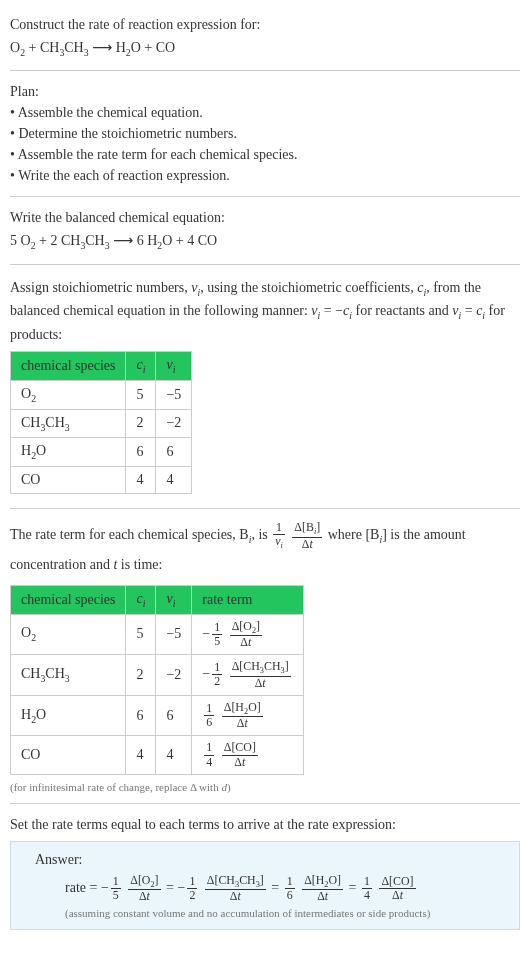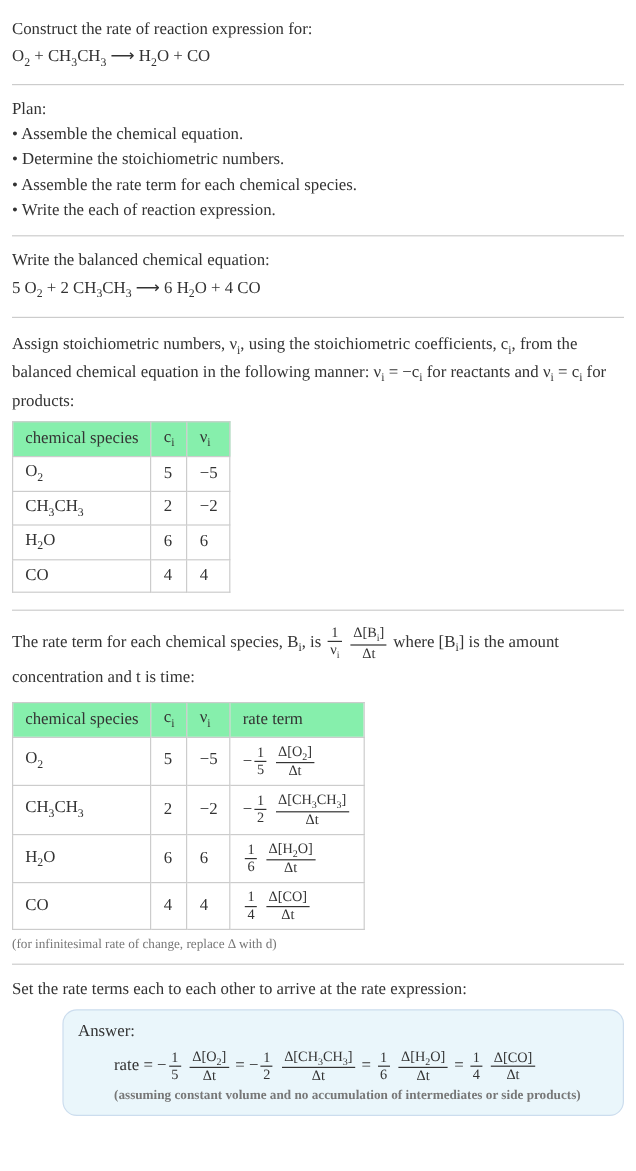--- a/index.html
+++ b/index.html
@@ -16,70 +16,68 @@
     }
     hr.divider {
       border: none;
       border-top: 1px solid #ccc;
       margin: 4px 0;
     }
     .equation {
       margin-top: 2px;
     }
     .sub { font-size: 0.7em; vertical-align: sub; }
-    .ital { }
+    .ital { font-style: italic; }
     table.data {
       border-collapse: collapse;
       margin-top: 6px;
       margin-bottom: 4px;
     }
     table.data td, table.data th {
       border: 1px solid #ccc;
       padding: 5px 10px;
       text-align: left;
       font-weight: normal;
       vertical-align: middle;
     }
     table.data th {
-      background: #86efac;
+      background: #22c55e;
     }
     .frac {
       display: inline-block;
       vertical-align: middle;
       text-align: center;
       font-size: 0.85em;
       margin: 0 2px;
     }
     .frac .num { display: block; border-bottom: 1px solid #333; padding: 0 2px; line-height: 1.1; }
     .frac .den { display: block; padding: 0 2px; line-height: 1.1; }
     .note {
       font-size: 11px;
       color: #777;
       margin-top: 6px;
     }
     .answer-box {
       background: #eaf6fb;
       border: 1px solid #cde;
-      border-radius: 12px;
-      padding: 10px 12px;
+      border-radius: 0;
+      padding: 10px 24px;
       margin-top: 6px;
-      margin-left: 42px;
     }
     .answer-label {
       margin-bottom: 6px;
     }
     .answer-line {
       padding-left: 30px;
     }
     .answer-note {
       font-size: 11px;
       color: #777;
       padding-left: 30px;
       margin-top: 4px;
-      font-weight: bold;
     }
     .arrow { font-size: 1em; }
     .line { line-height: 1.5; }
     .para { margin-top: 2px; }
   </style>
 </head>
 <body>
 
 <div class="section">
   <div class="line">Construct the rate of reaction expression for:</div>
@@ -175,19 +173,19 @@
       <td><span class="frac"><span class="num">1</span><span class="den">4</span></span> <span class="frac"><span class="num">Δ[CO]</span><span class="den">Δ<span class="ital">t</span></span></span></td>
     </tr>
   </tbody>
     </table>
   <div class="note">(for infinitesimal rate of change, replace Δ with <span class="ital">d</span>)</div>
 </div>
 
 <hr class="divider">
 
 <div class="section">
-  <div class="line">Set the rate terms each to each other to arrive at the rate expression:</div>
+  <div class="line">Set the rate terms equal to each terms to arrive at the rate expression:</div>
   <div class="answer-box">
     <div class="answer-label">Answer:</div>
     <div class="answer-line">rate = −<span class="frac"><span class="num">1</span><span class="den">5</span></span> <span class="frac"><span class="num">Δ[O<span class="sub">2</span>]</span><span class="den">Δ<span class="ital">t</span></span></span> = −<span class="frac"><span class="num">1</span><span class="den">2</span></span> <span class="frac"><span class="num">Δ[CH<span class="sub">3</span>CH<span class="sub">3</span>]</span><span class="den">Δ<span class="ital">t</span></span></span> = <span class="frac"><span class="num">1</span><span class="den">6</span></span> <span class="frac"><span class="num">Δ[H<span class="sub">2</span>O]</span><span class="den">Δ<span class="ital">t</span></span></span> = <span class="frac"><span class="num">1</span><span class="den">4</span></span> <span class="frac"><span class="num">Δ[CO]</span><span class="den">Δ<span class="ital">t</span></span></span></div>
     <div class="answer-note">(assuming constant volume and no accumulation of intermediates or side products)</div>
   </div>
 </div>
 
 </body></html>

